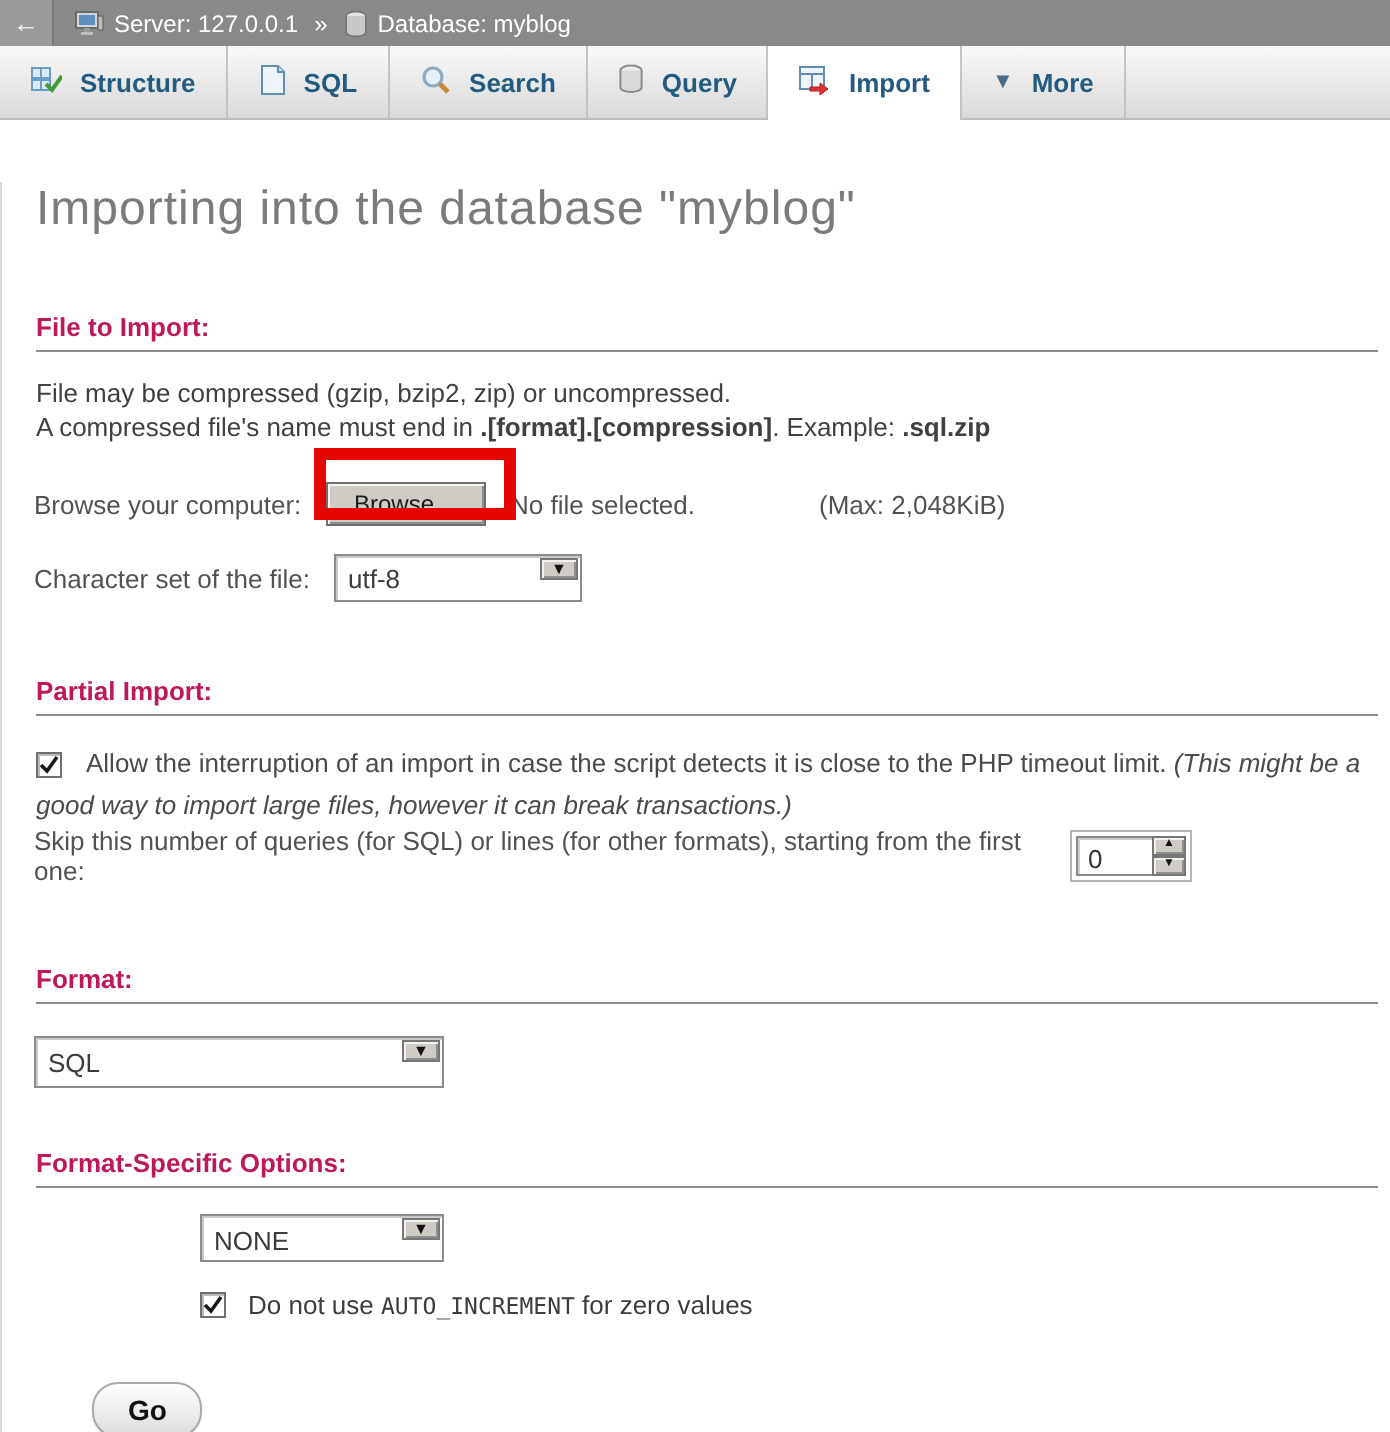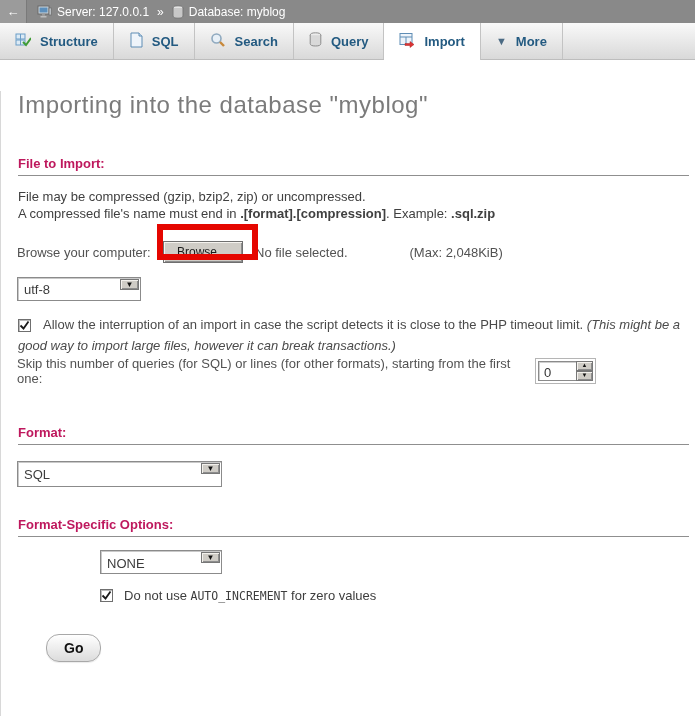--- a/index.html
+++ b/index.html
@@ -241,27 +241,29 @@
 
   <div class="row browse-row">
     <span class="lbl">Browse your computer:</span>
     <button class="w95-btn">Browse…</button>
     <span class="no-file">No file selected.</span>
     <span class="max-size">(Max: 2,048KiB)</span>
     <div class="annotation-red"></div>
   </div>
 
   <div class="row charset-row">
+    <span class="lbl">Character set of the file:</span>
     <div class="w95-select charset-select">
       <span class="val">utf-8</span>
       <span class="w95-dropbtn">▼</span>
     </div>
   </div>
 
   
+  <div class="sect-head mt-partial">Partial Import:</div>
 
   <div class="allow-row">
     <span class="checkbox">
       <svg width="11" height="11" viewBox="0 0 11 11">
           <path d="M1.5 5.5 l3 3 l5 -7" fill="none" stroke="#1a1a1a" stroke-width="1.8"></path>
         </svg>
     </span><span>Allow the interruption of an import in case the script detects it is close to the PHP timeout limit. </span><span class="note-italic">(This might be a good way to import large files, however it can break transactions.)</span>
   </div>
 
   <div class="row skip-row">

